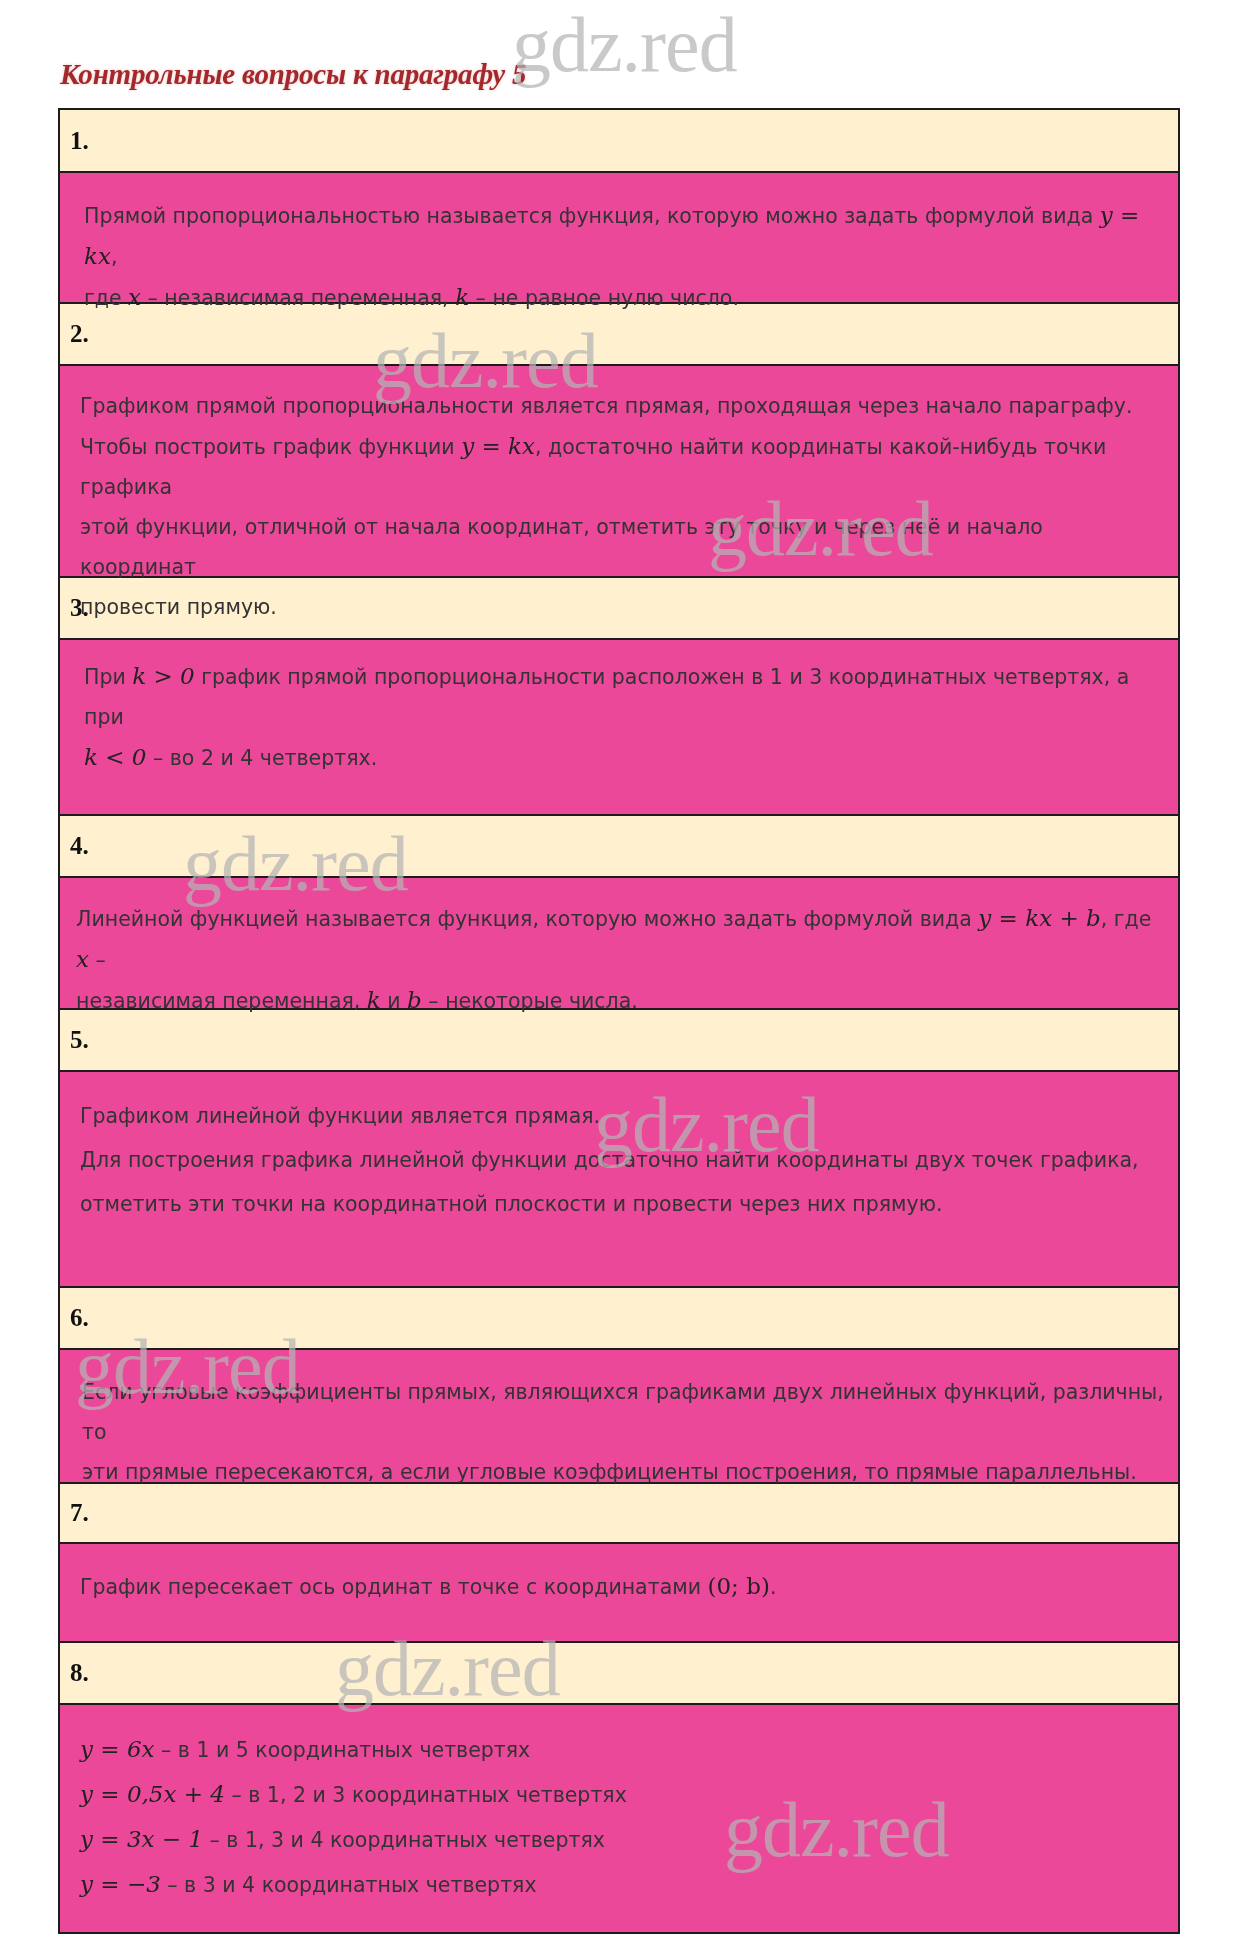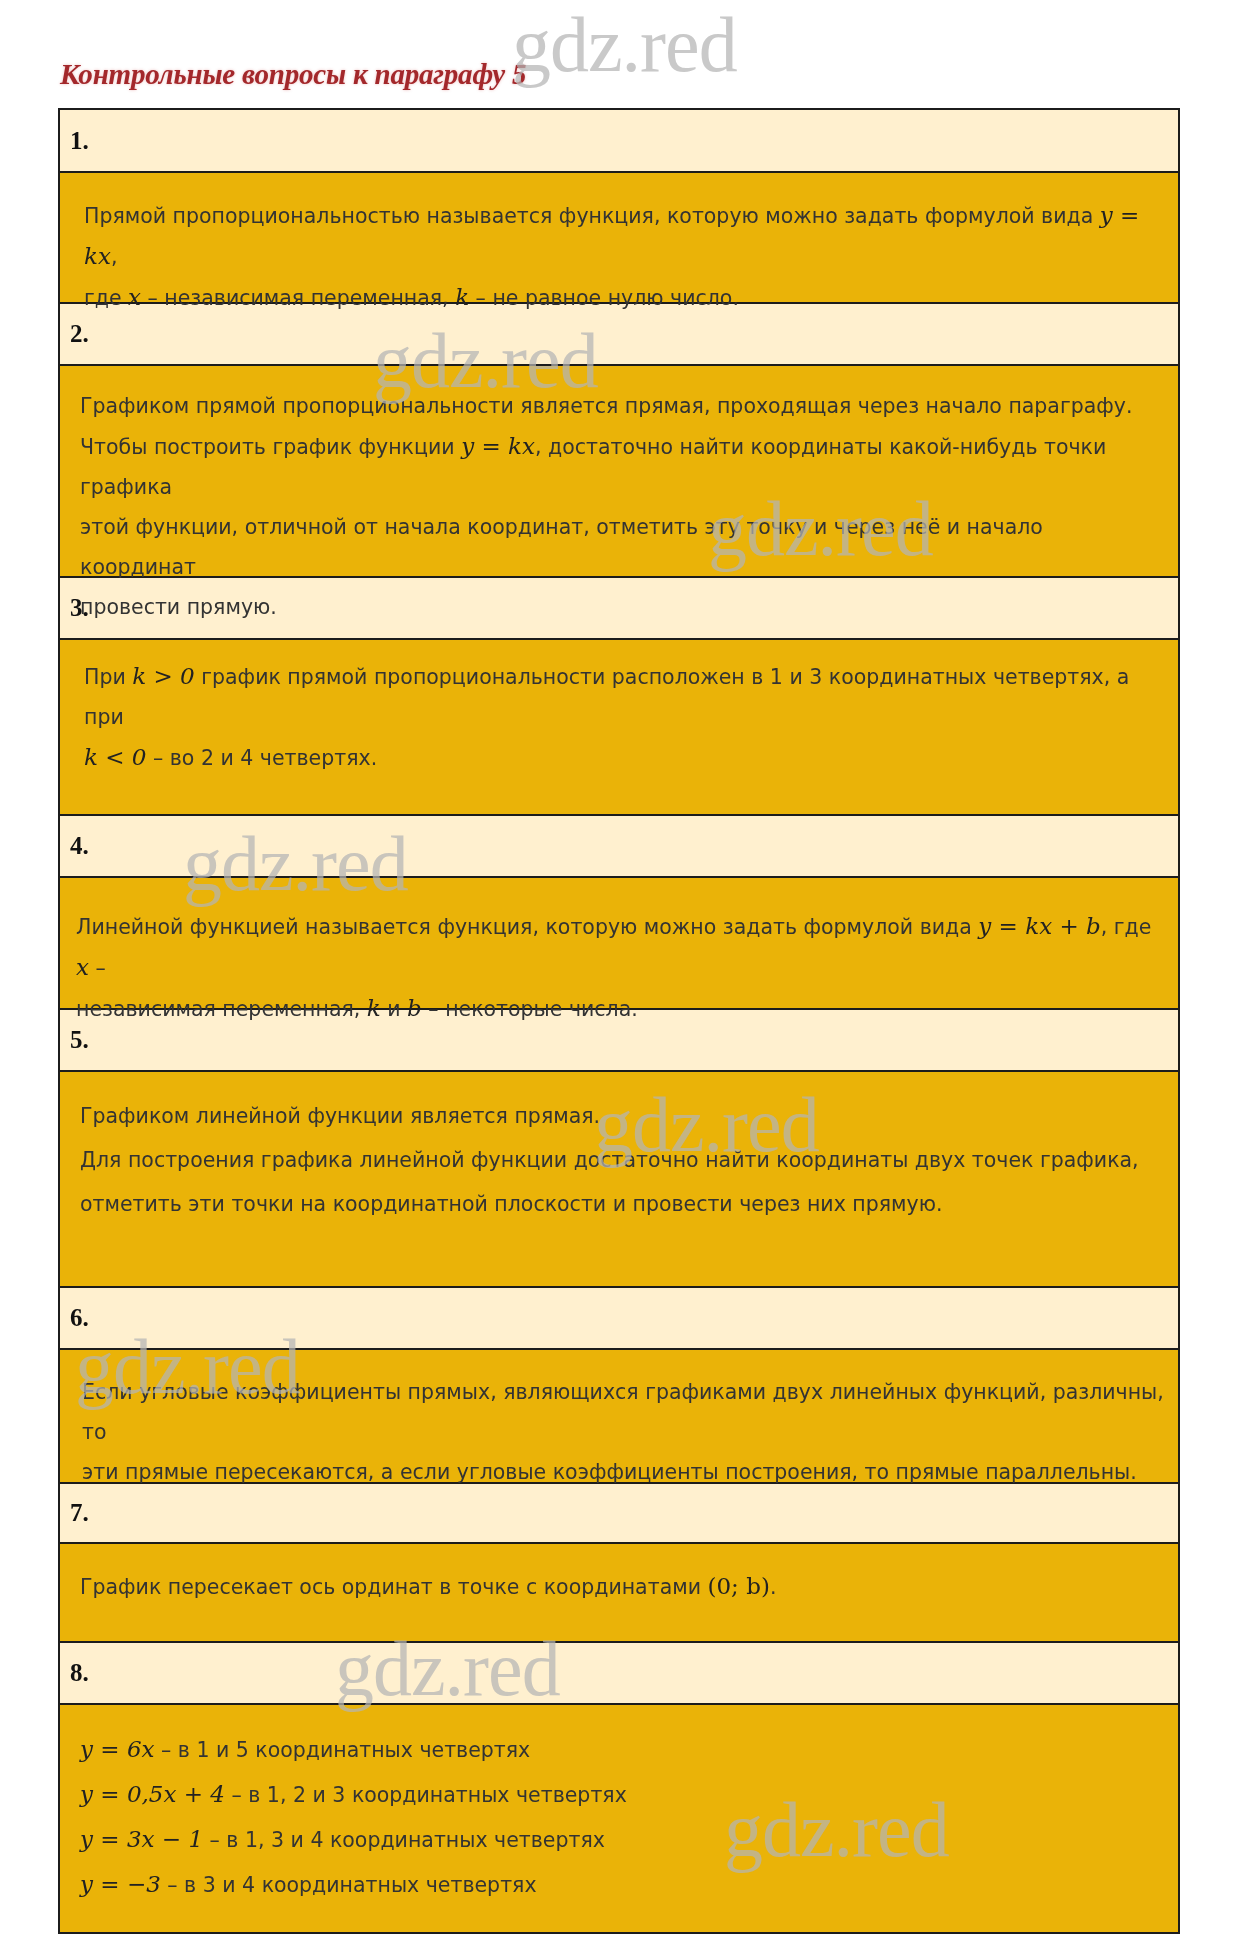--- a/index.html
+++ b/index.html
@@ -15,21 +15,21 @@
   .table {
     position: absolute; left: 58px; top: 108px; width: 1122px;
     border: 2px solid #1c1c1c; box-sizing: border-box;
   }
   .row-head {
     background: #fff0cf; border-bottom: 2px solid #1c1c1c; box-sizing: border-box;
     font-family: "Liberation Serif", "DejaVu Serif", serif; font-weight: bold;
     font-size: 25px; color: #111; padding-left: 10px; display: flex; align-items: center;
   }
   .row-body {
-    background: #eab308; border-bottom: 2px solid #1c1c1c; box-sizing: border-box;
+    background: #ec4899; border-bottom: 2px solid #1c1c1c; box-sizing: border-box;
     font-size: 20.5px; color: #333333; line-height: 40px;
     padding: 0 14px 0 22px;
   }
   .row-body:last-child { border-bottom: none; }
   .row-body p { margin: 0; }
   .m { font-family: "DejaVu Serif", "Liberation Serif", serif; font-style: italic; font-size: 23px; color: #222; }
   .mr { font-family: "DejaVu Serif", "Liberation Serif", serif; font-style: normal; font-size: 23px; color: #222; }
   .wm {
     position: absolute; font-family: Liberation Serif, serif;
     font-size: 78px; color: rgba(180,180,180,0.72); letter-spacing: -1px;
@@ -65,21 +65,21 @@
     <span>3.</span>
   </div>
   <div class="row-body" style="height:176px;padding-top:16px;padding-left:24px">
     <p><span>При </span><span class="m">k &gt; 0</span><span> график прямой пропорциональности расположен в 1 и 3 координатных четвертях, а при</span></p>
     <p><span class="m">k &lt; 0</span><span> – во 2 и 4 четвертях.</span></p>
   </div>
 
   <div class="row-head" style="height:62px">
     <span>4.</span>
   </div>
-  <div class="row-body" style="height:132px;padding-top:28px;padding-left:16px">
+  <div class="row-body" style="height:132px;padding-top:20px;padding-left:16px">
     <p><span>Линейной функцией называется функция, которую можно задать формулой вида </span><span class="m">y = kx + b</span><span>, где </span><span class="m">x</span><span> –</span></p>
     <p><span>независимая переменная, </span><span class="m">k</span><span> и </span><span class="m">b</span><span> – некоторые числа.</span></p>
   </div>
 
   <div class="row-head" style="height:62px">
     <span>5.</span>
   </div>
   <div class="row-body" style="height:216px;padding-top:22px;padding-left:20px;line-height:44px">
     <p>Графиком линейной функции является прямая.</p>
     <p>Для построения графика линейной функции достаточно найти координаты двух точек графика,</p>

